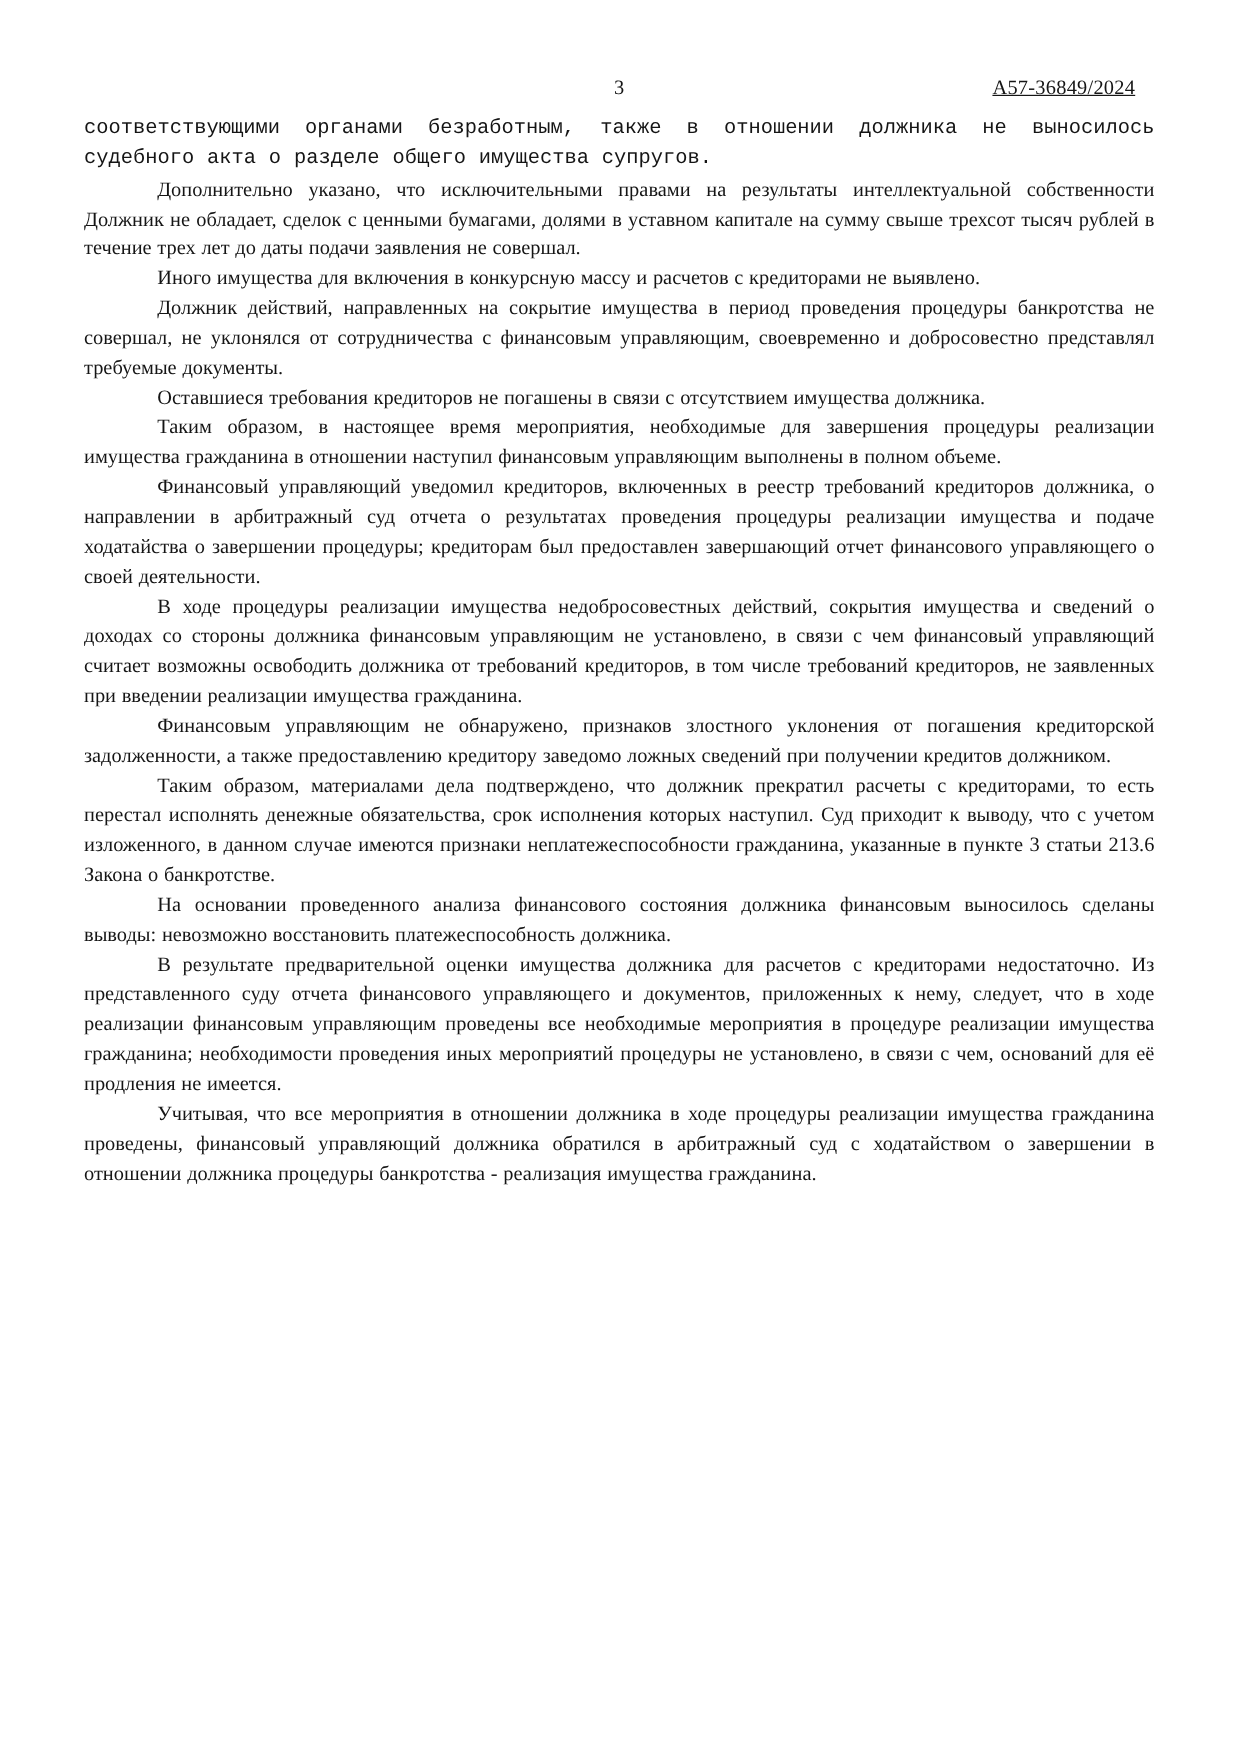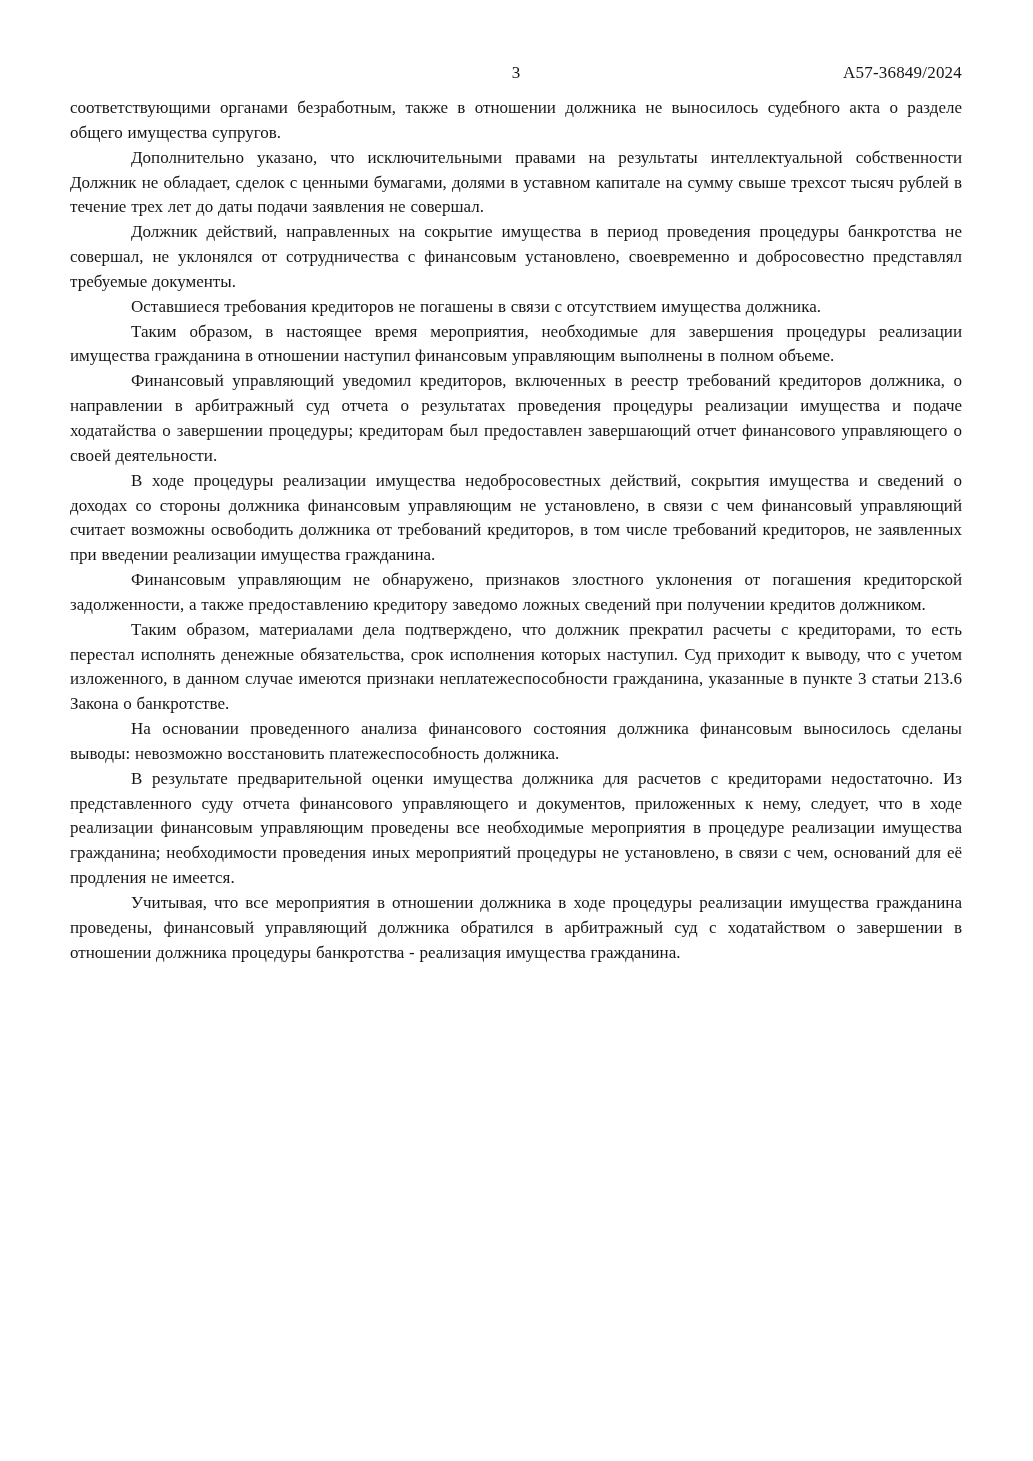--- a/index.html
+++ b/index.html
@@ -26,56 +26,59 @@
     line-height: 24px;
   }
   .page-number {
     position: absolute;
     left: 0;
     right: 0;
     text-align: center;
   }
   .case-number {
     position: absolute;
-    right: 0;
+    right: 16px;
     top: 0;
     text-align: right;
     letter-spacing: 0.2px;
+    text-decoration: underline;
   }
   .document-body {
     position: absolute;
     top: 96px;
     left: 70px;
     width: 892px;
     font-size: 17px;
     line-height: 24.85px;
     text-align: justify;
   }
   .document-body p {
     margin: 0;
     padding: 0;
     text-indent: 61px;
     word-spacing: 0.5px;
   }
   .document-body p.no-indent {
     text-indent: 0;
+    font-family: Liberation Mono, monospace;
   }
 </style>
 </head>
 <body>
 
 <div class="page">
   <div class="header">
     <div class="page-number">3</div>
     <div class="case-number">А57-36849/2024</div>
   </div>
   <div class="document-body">
       <p class="no-indent">соответствующими органами безработным, также в отношении должника не выносилось судебного акта о разделе общего имущества супругов.</p>
       <p>Дополнительно указано, что исключительными правами на результаты интеллектуальной собственности Должник не обладает, сделок с ценными бумагами, долями в уставном капитале на сумму свыше трехсот тысяч рублей в течение трех лет до даты подачи заявления не совершал.</p>
-      <p>Должник действий, направленных на сокрытие имущества в период проведения процедуры банкротства не совершал, не уклонялся от сотрудничества с финансовым установлено, своевременно и добросовестно представлял требуемые документы.</p>
+      <p>Иного имущества для включения в конкурсную массу и расчетов с кредиторами не выявлено.</p>
+      <p>Должник действий, направленных на сокрытие имущества в период проведения процедуры банкротства не совершал, не уклонялся от сотрудничества с финансовым управляющим, своевременно и добросовестно представлял требуемые документы.</p>
       <p>Оставшиеся требования кредиторов не погашены в связи с отсутствием имущества должника.</p>
       <p>Таким образом, в настоящее время мероприятия, необходимые для завершения процедуры реализации имущества гражданина в отношении наступил финансовым управляющим выполнены в полном объеме.</p>
       <p>Финансовый управляющий уведомил кредиторов, включенных в реестр требований кредиторов должника, о направлении в арбитражный суд отчета о результатах проведения процедуры реализации имущества и подаче ходатайства о завершении процедуры; кредиторам был предоставлен завершающий отчет финансового управляющего о своей деятельности.</p>
       <p>В ходе процедуры реализации имущества недобросовестных действий, сокрытия имущества и сведений о доходах со стороны должника финансовым управляющим не установлено, в связи с чем финансовый управляющий считает возможны освободить должника от требований кредиторов, в том числе требований кредиторов, не заявленных при введении реализации имущества гражданина.</p>
       <p>Финансовым управляющим не обнаружено, признаков злостного уклонения от погашения кредиторской задолженности, а также предоставлению кредитору заведомо ложных сведений при получении кредитов должником.</p>
       <p>Таким образом, материалами дела подтверждено, что должник прекратил расчеты с кредиторами, то есть перестал исполнять денежные обязательства, срок исполнения которых наступил. Суд приходит к выводу, что с учетом изложенного, в данном случае имеются признаки неплатежеспособности гражданина, указанные в пункте 3 статьи 213.6 Закона о банкротстве.</p>
       <p>На основании проведенного анализа финансового состояния должника финансовым выносилось сделаны выводы: невозможно восстановить платежеспособность должника.</p>
       <p>В результате предварительной оценки имущества должника для расчетов с кредиторами недостаточно. Из представленного суду отчета финансового управляющего и документов, приложенных к нему, следует, что в ходе реализации финансовым управляющим проведены все необходимые мероприятия в процедуре реализации имущества гражданина; необходимости проведения иных мероприятий процедуры не установлено, в связи с чем, оснований для её продления не имеется.</p>
       <p>Учитывая, что все мероприятия в отношении должника в ходе процедуры реализации имущества гражданина проведены, финансовый управляющий должника обратился в арбитражный суд с ходатайством о завершении  в отношении должника процедуры банкротства - реализация имущества гражданина.</p>
     </div>

